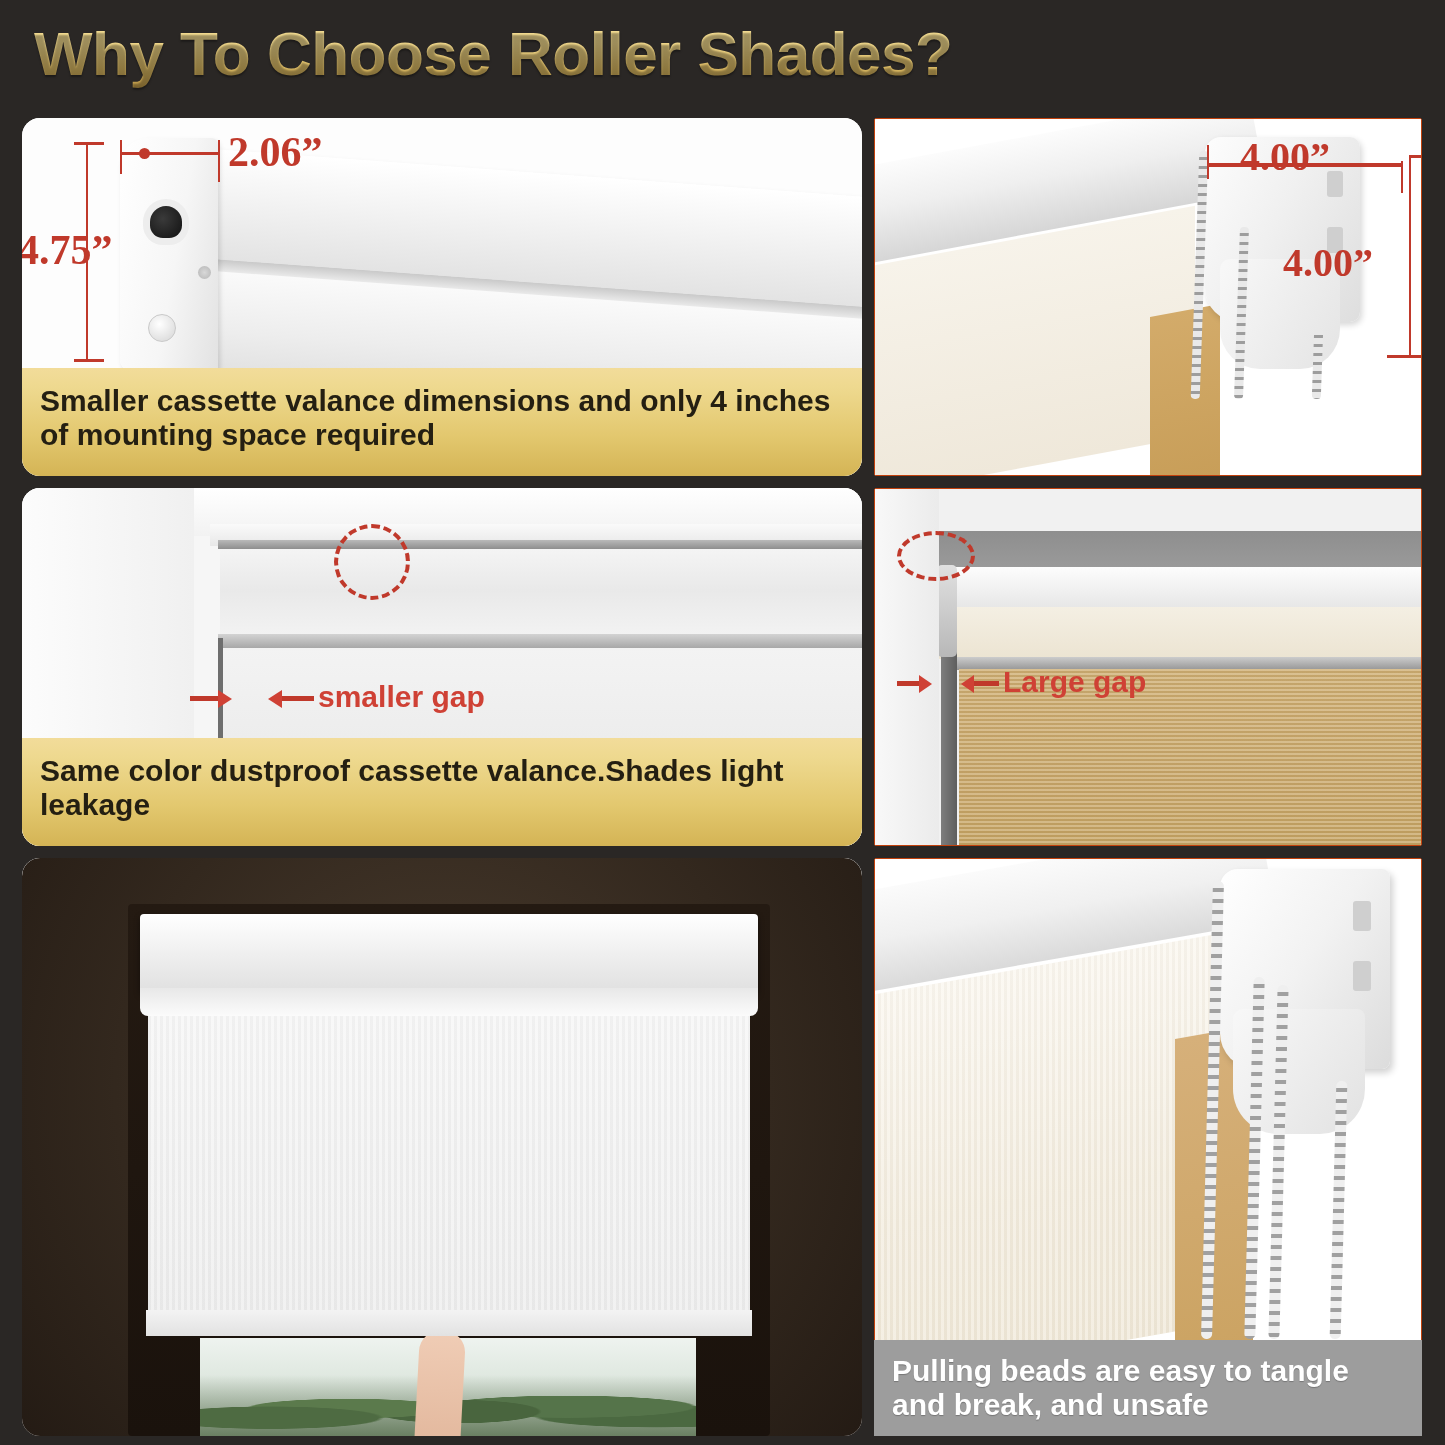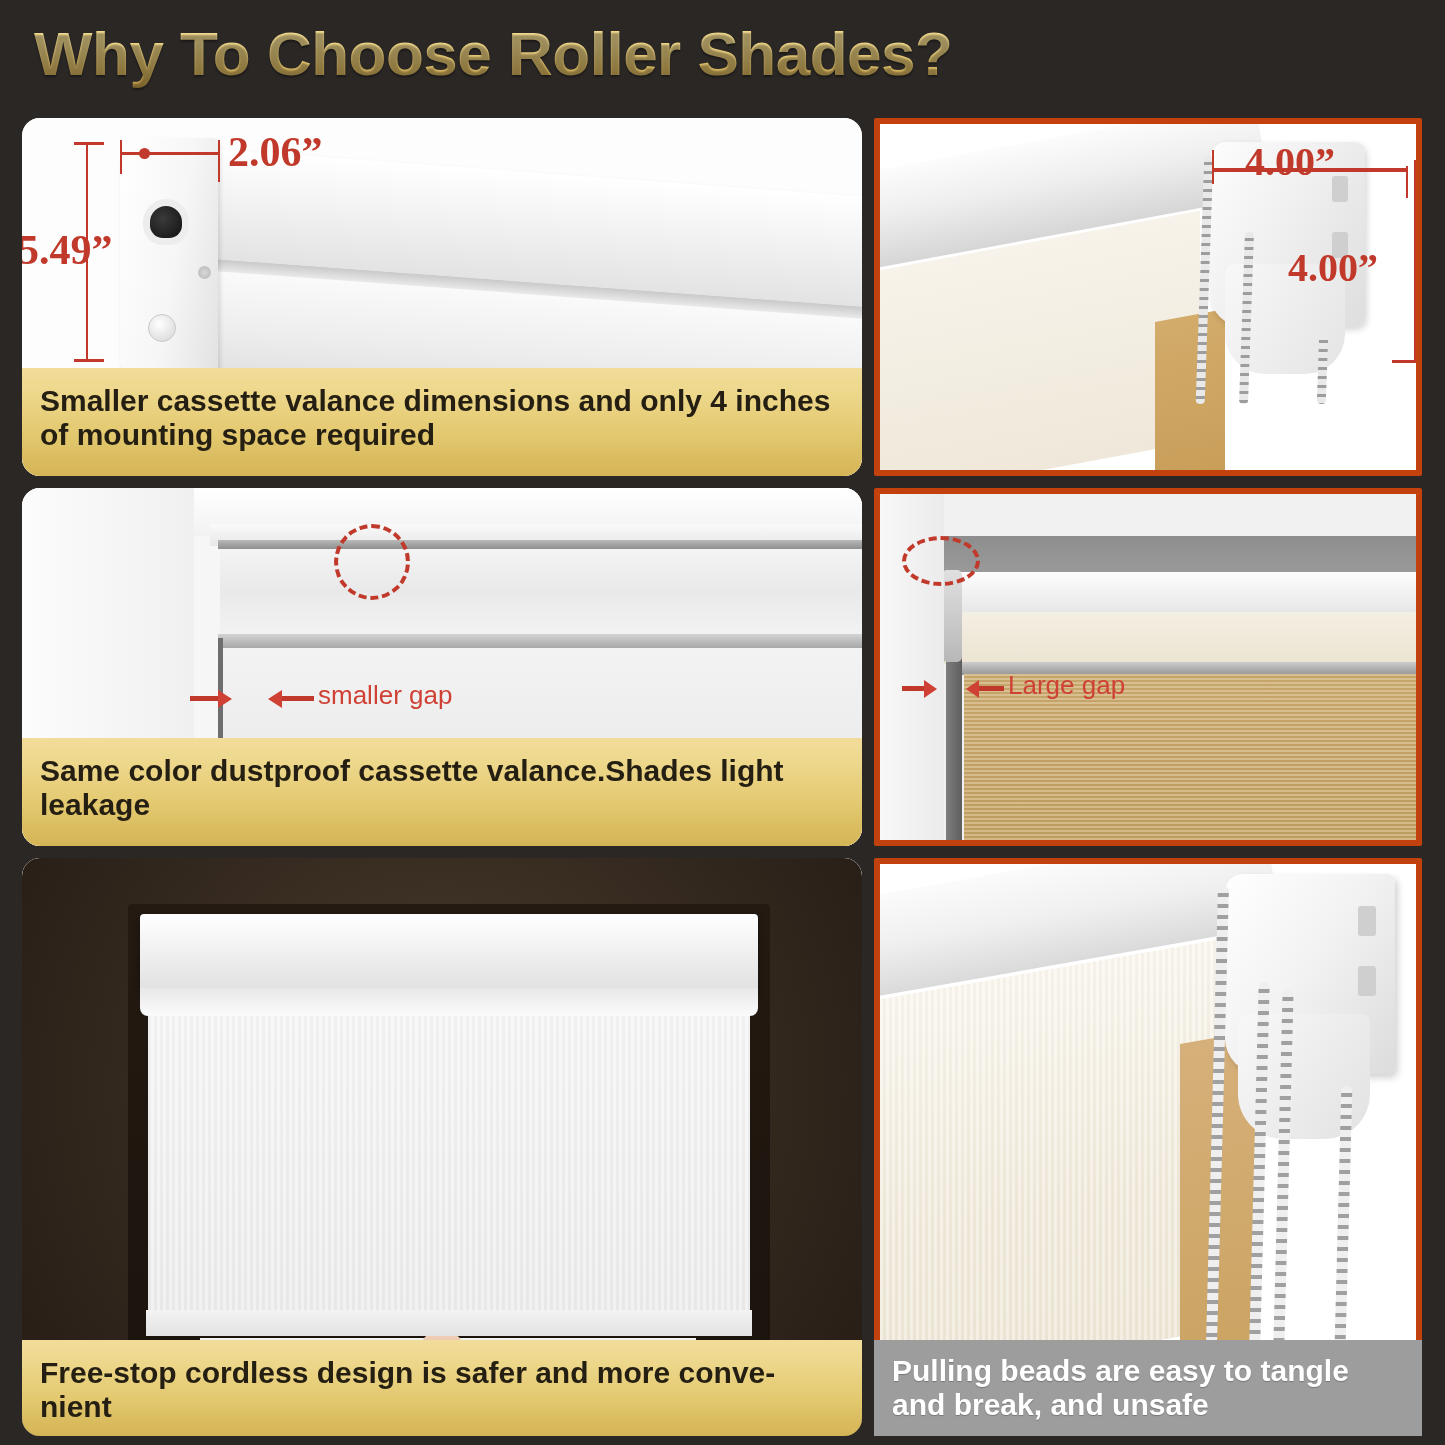--- a/index.html
+++ b/index.html
@@ -35,21 +35,21 @@
   .row1 { top:6px;   height:358px; }
   .row2 { top:376px; height:358px; }
   .row3 { top:746px; height:578px; }
 
   
   .photo {
     position:absolute; left:0; top:0; right:0; bottom:0;
     overflow:hidden; background:#ffffff;
   }
   .cell.left .photo  { border-radius:18px; }
-  .cell.right .photo { border-radius:2px; border:6px solid #c2410c; }
+  .cell.right .photo { border-radius:2px; border:1px solid #c2410c; }
 
   
   .caption {
     position:absolute; left:0; right:0; bottom:0;
     padding:14px 18px 16px 18px;
     font-weight:bold; line-height:1.13;
   }
   .caption.gold {
     background:linear-gradient(180deg,#f2dc9a 0%,#eed98f 18%,#e3c86f 62%,#d4b455 100%);
     color:#241f12; font-size:30px;
@@ -64,22 +64,22 @@
   .cell.row3 .caption.gold { height:96px; }
   .cell.row3 .caption.gray { height:96px;margin-top:43px; }
 
   
   .dim-label {
     position:absolute; color:#c0392b; font-weight:bold;
     font-family:"Liberation Serif", serif; white-space:nowrap;
   }
   .redline { position:absolute; background:#c0392b; }
   .anno-red {
-    position:absolute; color:#cf4135; font-weight:normal;
-    font-size:26px; white-space:nowrap;
+    position:absolute; color:#cf4135; font-weight:bold;
+    font-size:30px; white-space:nowrap;
     font-family:"Liberation Sans", sans-serif;
   }
   .dashed-circle {
     position:absolute; border:4px dashed #c0392b; border-radius:50%;
   }
 
   
   #p1 .bg { position:absolute; inset:0; background:#fdfdfd; }
   #p1 .rail {
     position:absolute; left:150px; top:28px; width:700px; height:110px;
@@ -349,21 +349,21 @@
       <div class="dot"></div>
 
       <div class="redline" style="left:98px; top:22px; width:2px; height:34px;"></div>
       <div class="redline" style="left:196px; top:22px; width:2px; height:42px;"></div>
       <div class="redline" style="left:98px; top:34px; width:100px; height:3px;"></div>
       <div class="dim-label" style="left:206px; top:10px; font-size:42px;">2.06”</div>
 
       <div class="redline" style="left:64px; top:24px; width:2px; height:220px;"></div>
       <div class="redline" style="left:52px; top:24px; width:30px; height:3px;"></div>
       <div class="redline" style="left:52px; top:241px; width:30px; height:3px;"></div>
-      <div class="dim-label" style="left:-4px; top:108px; font-size:42px;">5.49”</div>
+      <div class="dim-label" style="left:-4px; top:108px; font-size:42px;">4.75”</div>
     </div>
     <div class="caption gold">Smaller cassette valance dimensions and only 4 inches of mounting space required</div>
   </div>
 
   <div class="cell right row1">
     <div class="photo" id="p2">
       <div class="bg"></div>
       <div class="fabric"></div>
       <div class="fabric2"></div>
       <div class="tube"></div>
@@ -447,21 +447,20 @@
       <div class="glass">
         <div class="trees"></div>
       </div>
       <div class="hand"></div>
       <div class="pullnub"></div>
       <div class="shade"></div>
       <div class="bottombar"></div>
       <div class="valance"></div>
       <div class="valanceLip"></div>
     </div>
-    <div class="caption gold">Free-stop cordless design is safer and more conve-nient</div>
   </div>
 
   <div class="cell right row3">
     <div class="photo" id="p6">
       <div class="bg"></div>
       <div class="fabric"></div>
       <div class="fabric2"></div>
       <div class="tube"></div>
       <div class="bracket"></div>
       <div class="bracket-lower"></div>

